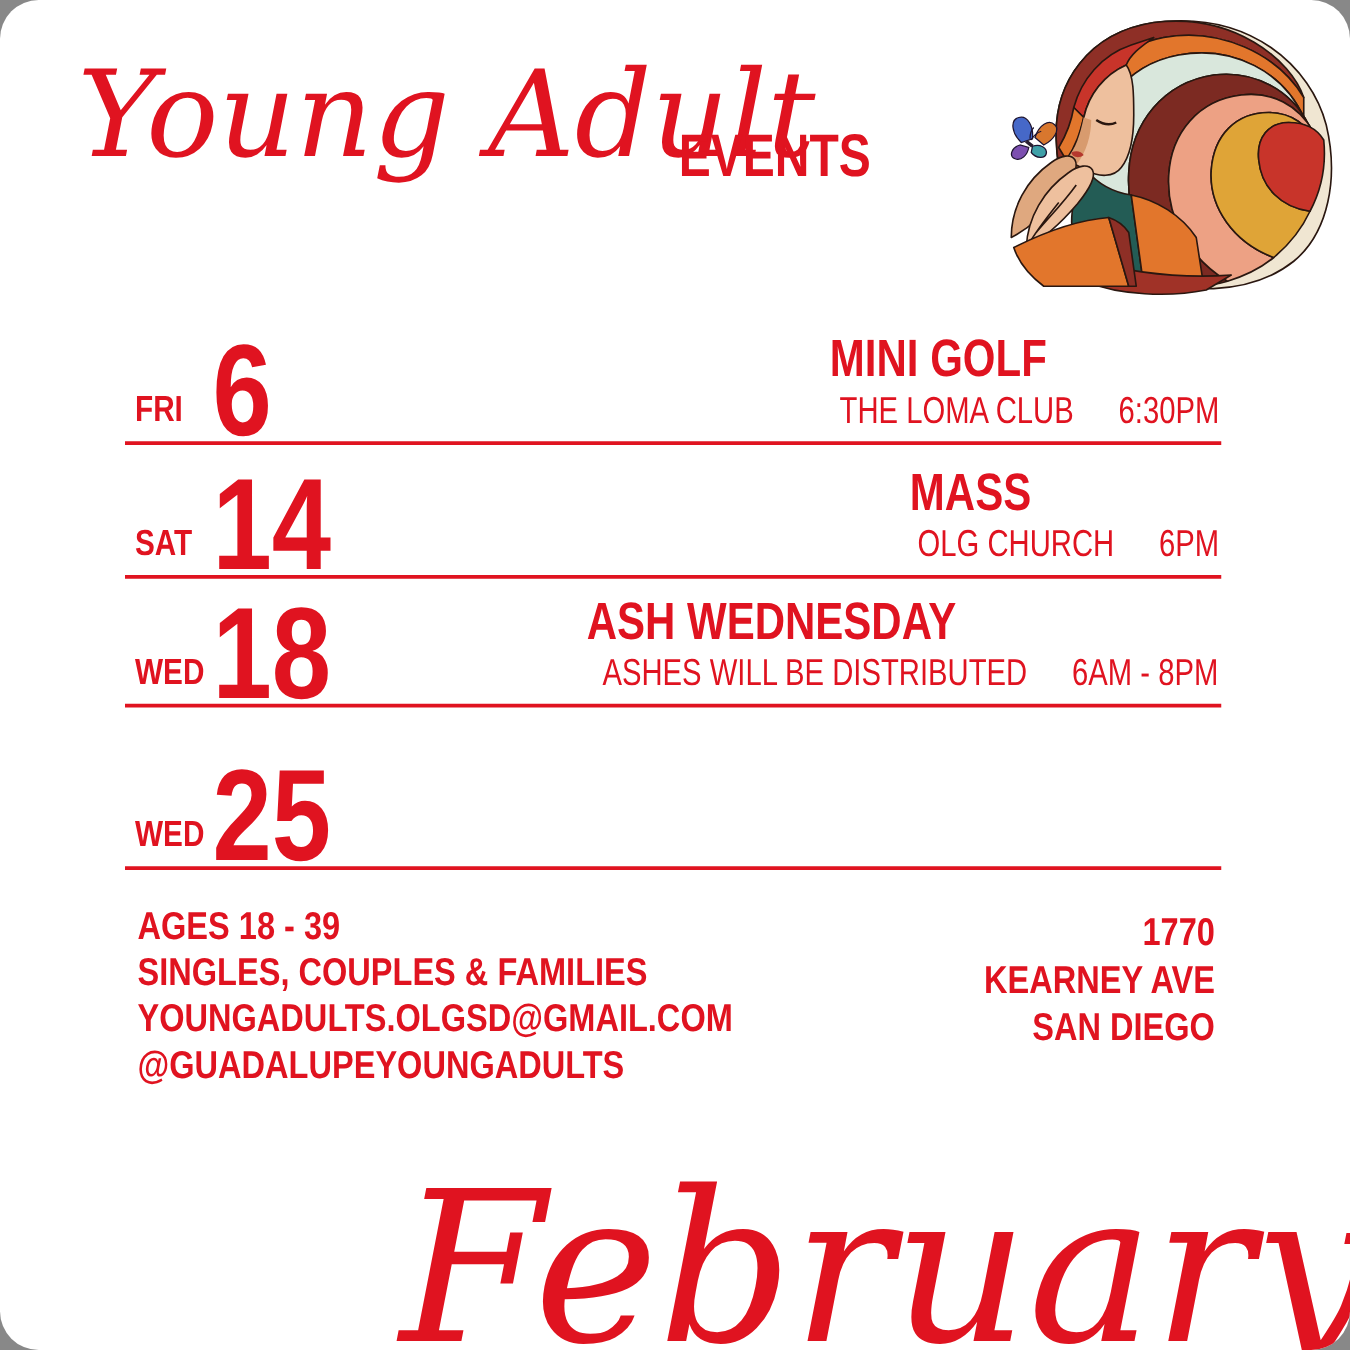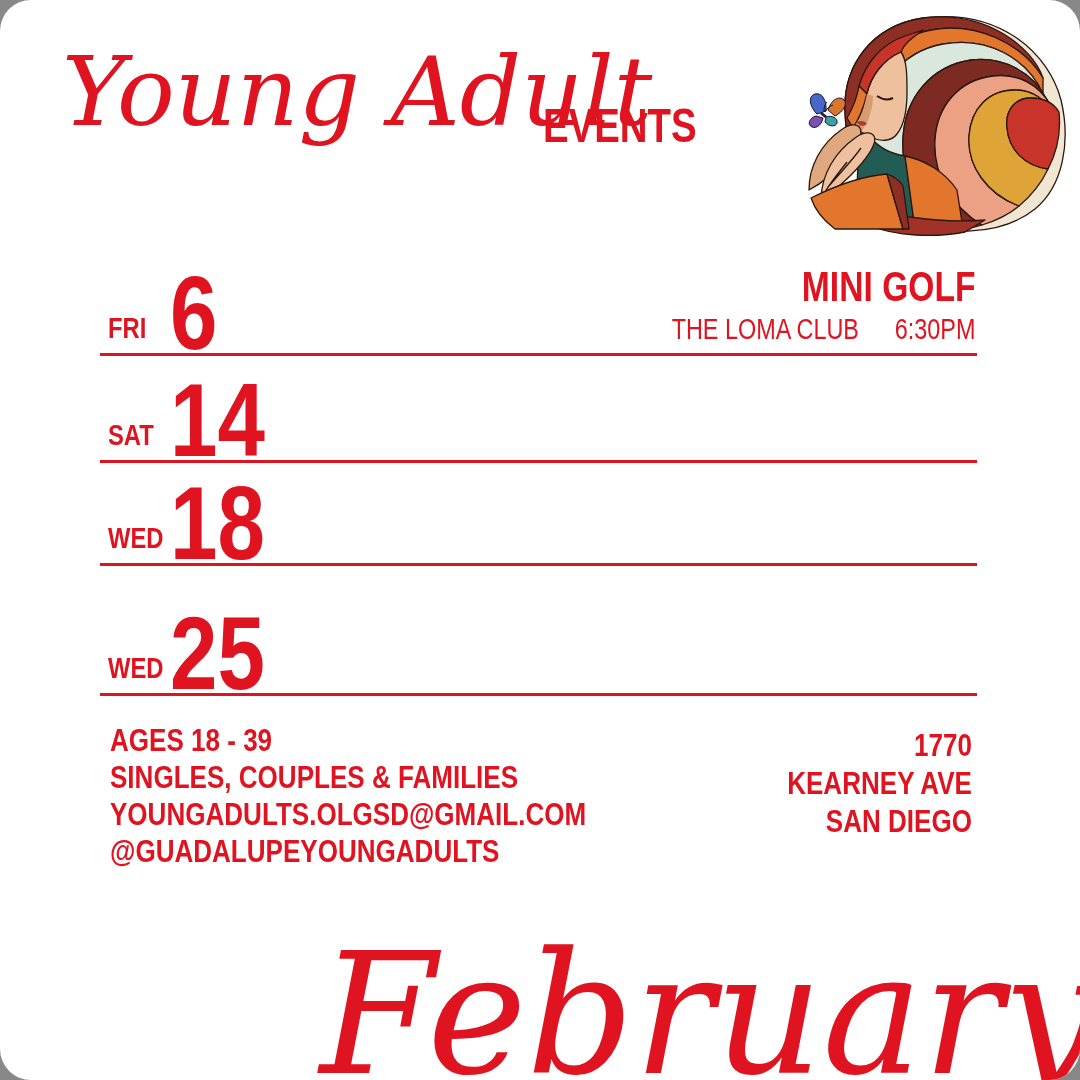--- a/index.html
+++ b/index.html
@@ -34,21 +34,21 @@
   .day-label {
     position:absolute; left:8px; bottom:10px;
     font-size:29px; font-weight:700; line-height:1;
     transform:scaleX(0.82); transform-origin:left bottom; white-space:nowrap;
   }
   .day-number {
     position:absolute; left:70px; bottom:1px;
     font-size:104px; font-weight:700; line-height:0.73;
     transform:scaleX(0.82); transform-origin:left bottom; white-space:nowrap;
   }
-  .event-text { position:absolute; right:2px; bottom:9px; text-align:right; }
+  .event-text { position:absolute; right:2px; bottom:9px; }
   .event-title-line {
     font-size:42px; font-weight:700; line-height:1.0; white-space:nowrap;
     transform:scaleX(0.8); transform-origin:right center;
   }
   .event-meta {
     display:flex; justify-content:flex-end; gap:46px; margin-top:6px;
     font-size:30px; font-weight:400; line-height:1; white-space:nowrap;
     transform:scaleX(0.78); transform-origin:right center;
   }
   
@@ -121,25 +121,39 @@
       <div class="event-meta">
         <span>THE LOMA CLUB</span>
         <span>6:30PM</span>
       </div>
     </div>
   </div>
 
   <div class="event-row row-2">
     <div class="day-label">SAT</div>
     <div class="day-number">14</div>
+    <div class="event-text">
+      <div class="event-title-line">MASS</div>
+      <div class="event-meta">
+        <span>OLG CHURCH</span>
+        <span>6PM</span>
+      </div>
+    </div>
   </div>
 
   <div class="event-row row-3">
     <div class="day-label">WED</div>
     <div class="day-number">18</div>
+    <div class="event-text">
+      <div class="event-title-line">ASH WEDNESDAY</div>
+      <div class="event-meta">
+        <span>ASHES WILL BE DISTRIBUTED</span>
+        <span>6AM - 8PM</span>
+      </div>
+    </div>
   </div>
 
   <div class="event-row row-4">
     <div class="day-label">WED</div>
     <div class="day-number">25</div>
   </div>
 
   <div class="info-block">
     <div>AGES 18 - 39</div>
     <div>SINGLES, COUPLES &amp; FAMILIES</div>

